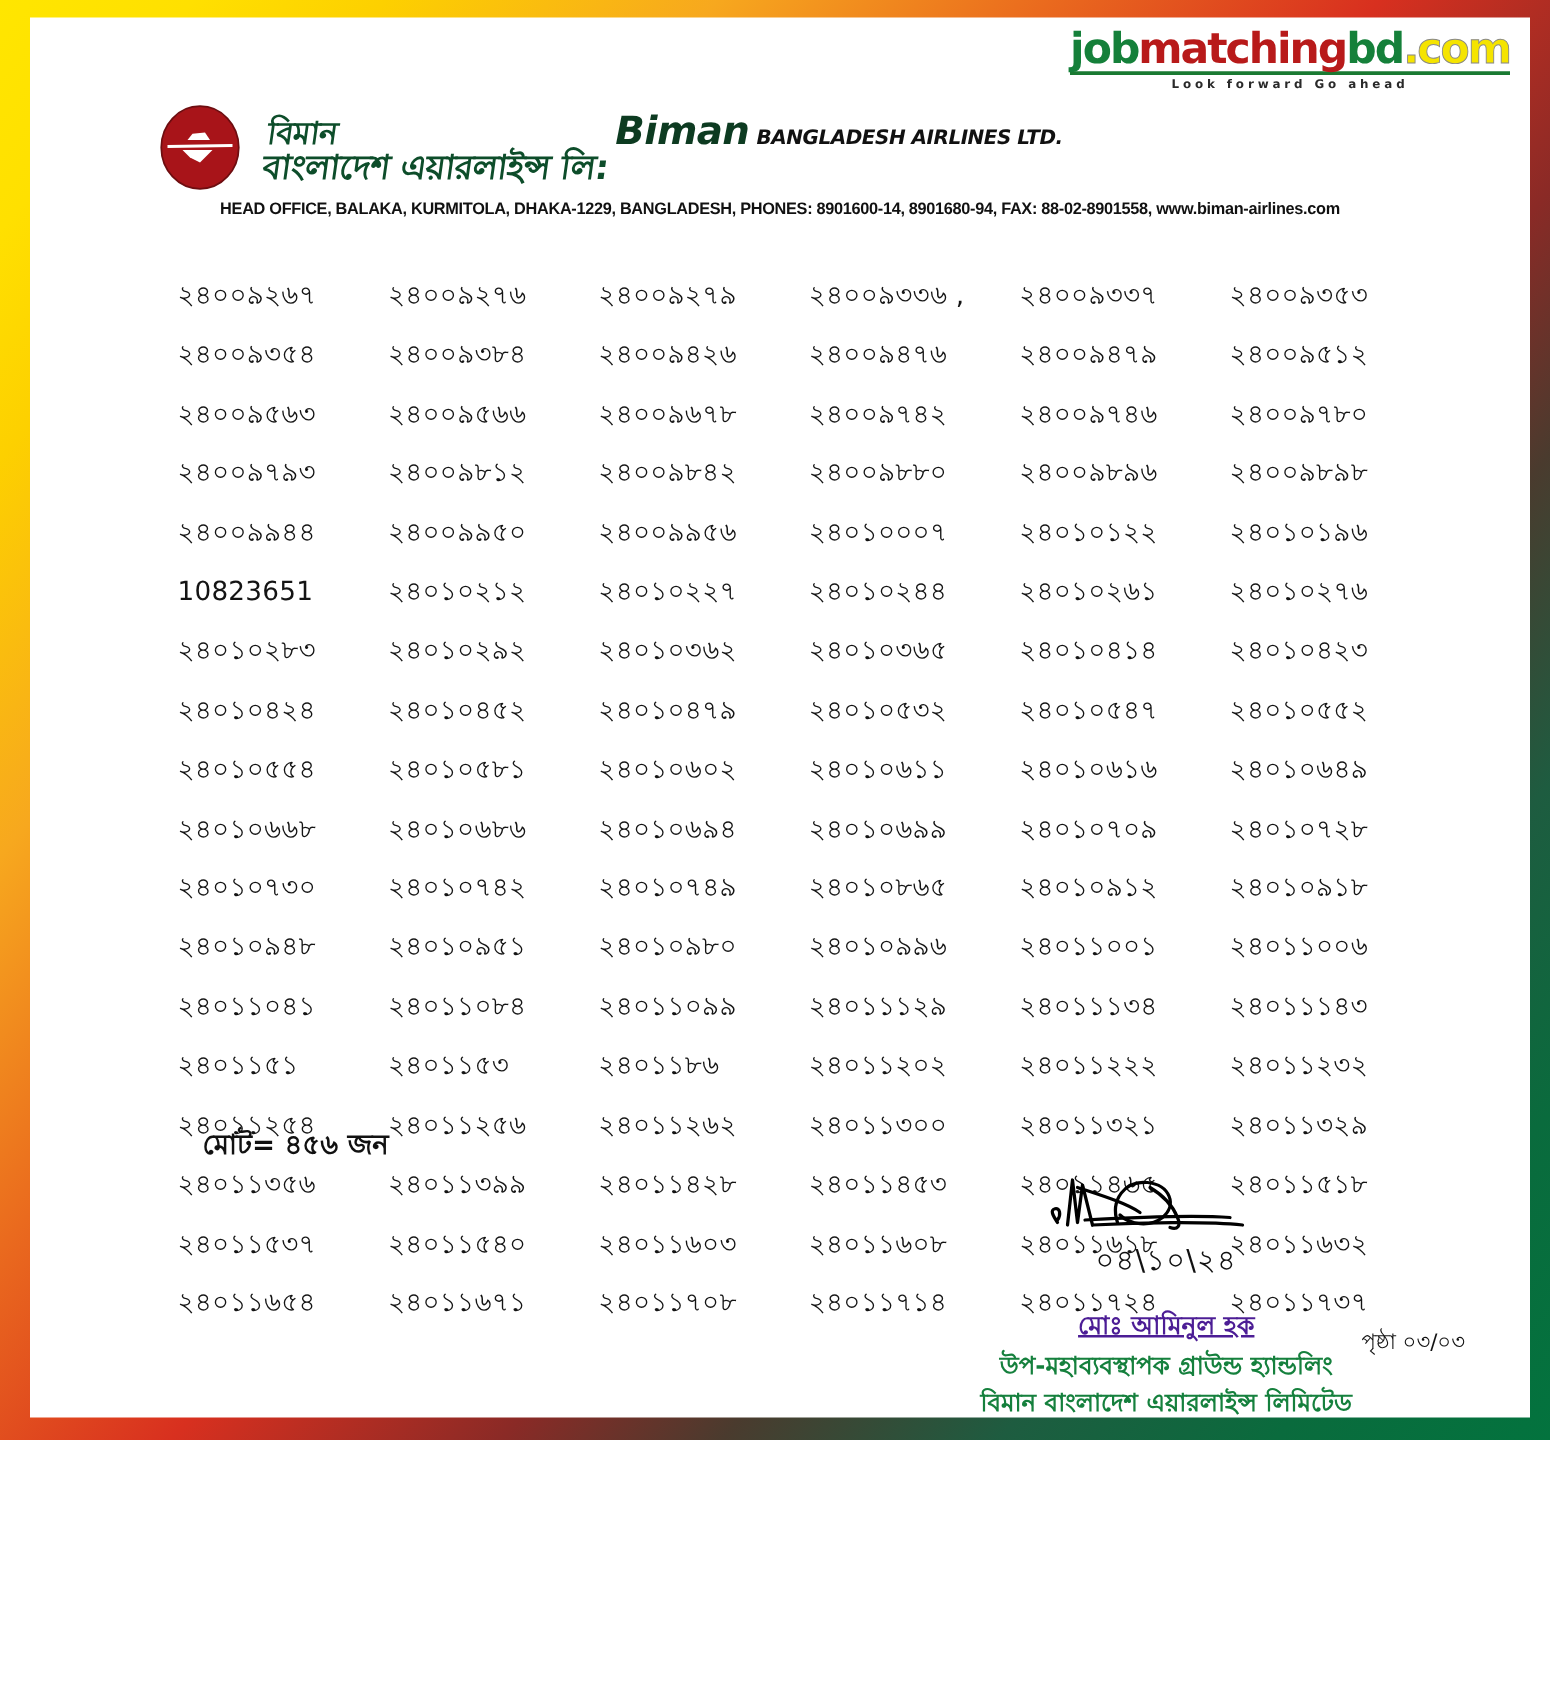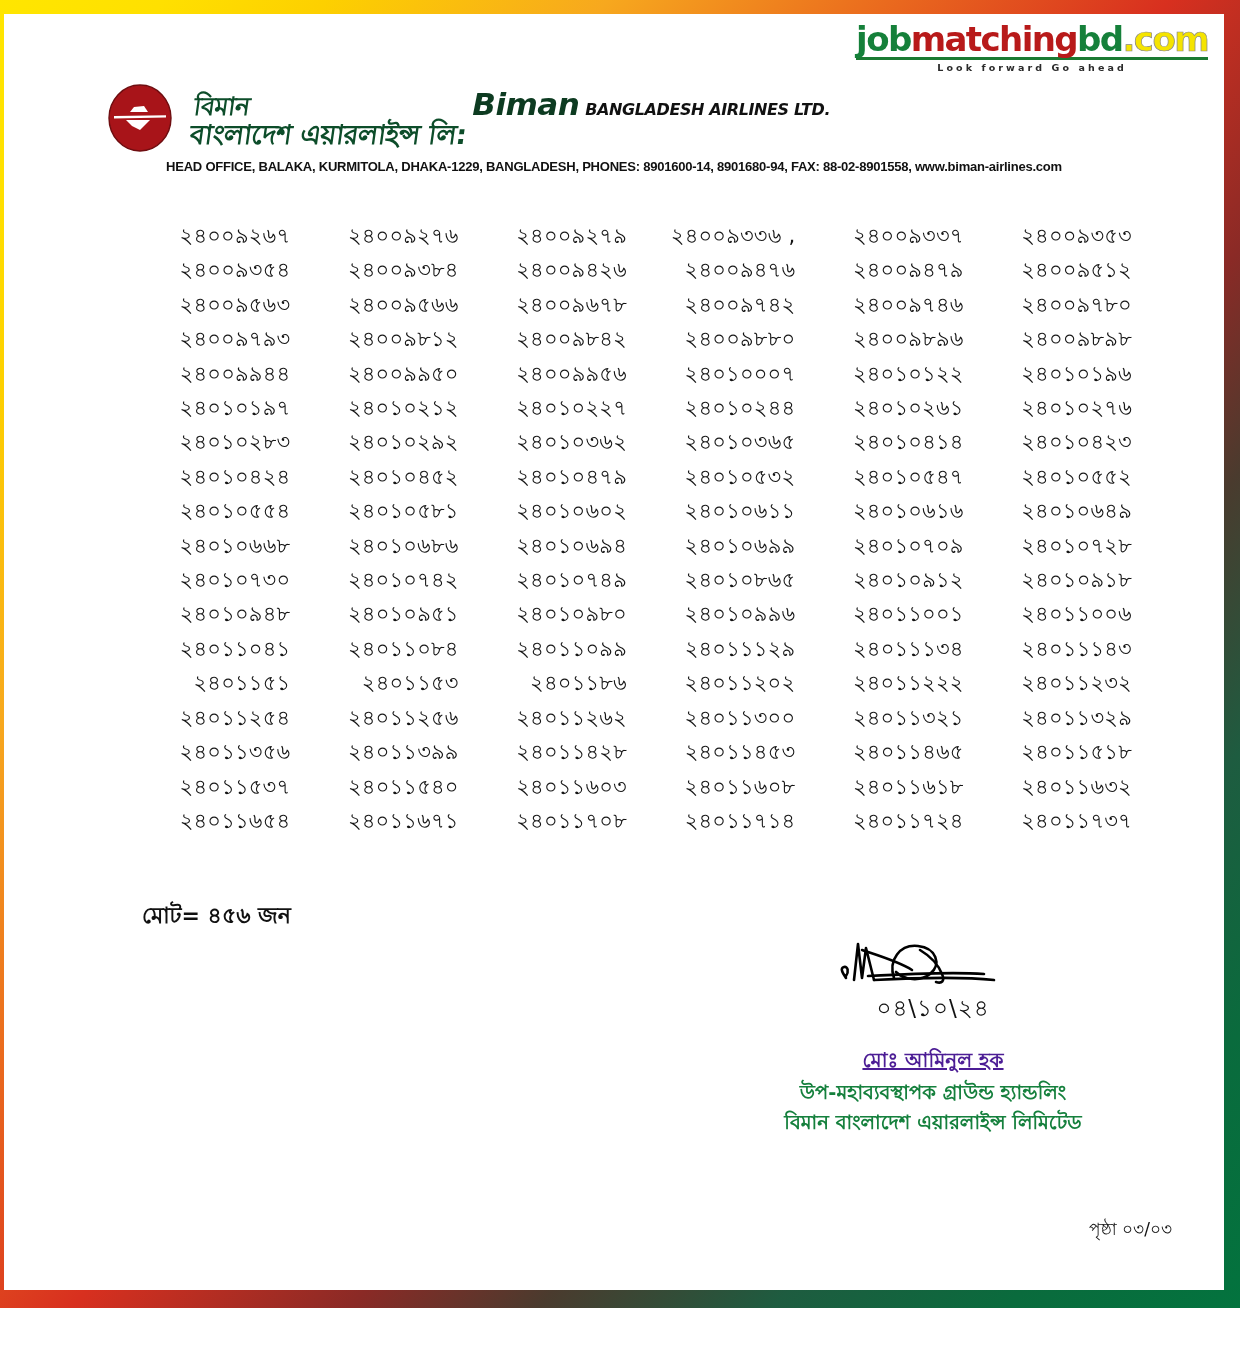--- a/index.html
+++ b/index.html
@@ -3,28 +3,28 @@
 <meta charset="utf-8">
 <style>
   * { box-sizing: border-box; margin: 0; padding: 0; }
   html, body {
     width: 1240px; height: 1358px;
     font-family: "Liberation Sans", sans-serif;
     overflow: hidden;
   }
   #frame {
     position: relative;
-    width: 1240px; height: 1308px;
+    width: 1240px; height: 1152px;
     background:
       linear-gradient(130deg,
         #ffe600 0%, #ffe000 7%, #fdd000 14%,
         #f7a81e 26%, #ea6a1e 38%, #d8301f 50%,
         #8a2a26 62%, #4a3b2e 70%, #1e5c40 80%,
         #0a6b3d 90%, #03733e 100%);
-    padding: 14px 16px 18px 4px;
+    padding: 14px 16px 18px 24px;
   }
   #page {
     position: relative;
     width: 100%; height: 100%;
     background: #ffffff;
     overflow: hidden;
   }
 
   
   #watermark {
@@ -89,22 +89,21 @@
     margin-top: 5px; letter-spacing: -0.25px;
     transform: scaleX(0.98);
   }
 
   
   #rolls {
     position: absolute; top: 205px; left: 118px;
     width: 1010px;
     display: grid;
     grid-template-columns: repeat(6, 1fr);
-    row-gap: 0px;
-    text-align: right;
+    row-gap: 13px;
   }
   .roll {
     font-family: "DejaVu Sans", sans-serif;
     font-size: 21px; color: #141414;
     line-height: 34.4px;
     white-space: nowrap;
     letter-spacing: 0.2px;
   }
 
   
@@ -205,21 +204,21 @@
         <div class="roll">২৪০০৯৮৪২</div>
         <div class="roll">২৪০০৯৮৮০</div>
         <div class="roll">২৪০০৯৮৯৬</div>
         <div class="roll">২৪০০৯৮৯৮</div>
         <div class="roll">২৪০০৯৯৪৪</div>
         <div class="roll">২৪০০৯৯৫০</div>
         <div class="roll">২৪০০৯৯৫৬</div>
         <div class="roll">২৪০১০০০৭</div>
         <div class="roll">২৪০১০১২২</div>
         <div class="roll">২৪০১০১৯৬</div>
-        <div class="roll">২৪০১০১৯৭</div>
+        <div class="roll">10823651</div>
         <div class="roll">২৪০১০২১২</div>
         <div class="roll">২৪০১০২২৭</div>
         <div class="roll">২৪০১০২৪৪</div>
         <div class="roll">২৪০১০২৬১</div>
         <div class="roll">২৪০১০২৭৬</div>
         <div class="roll">২৪০১০২৮৩</div>
         <div class="roll">২৪০১০২৯২</div>
         <div class="roll">২৪০১০৩৬২</div>
         <div class="roll">২৪০১০৩৬৫</div>
         <div class="roll">২৪০১০৪১৪</div>

